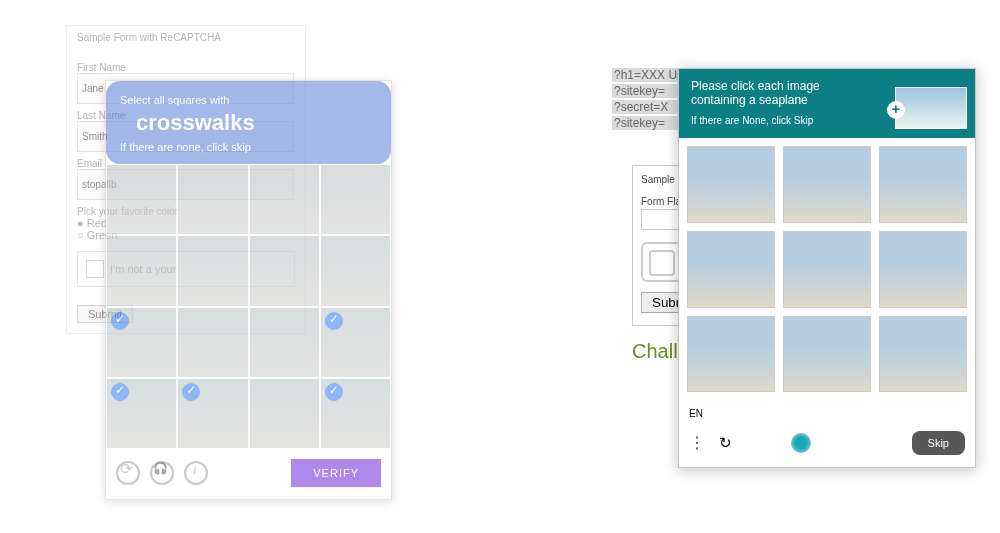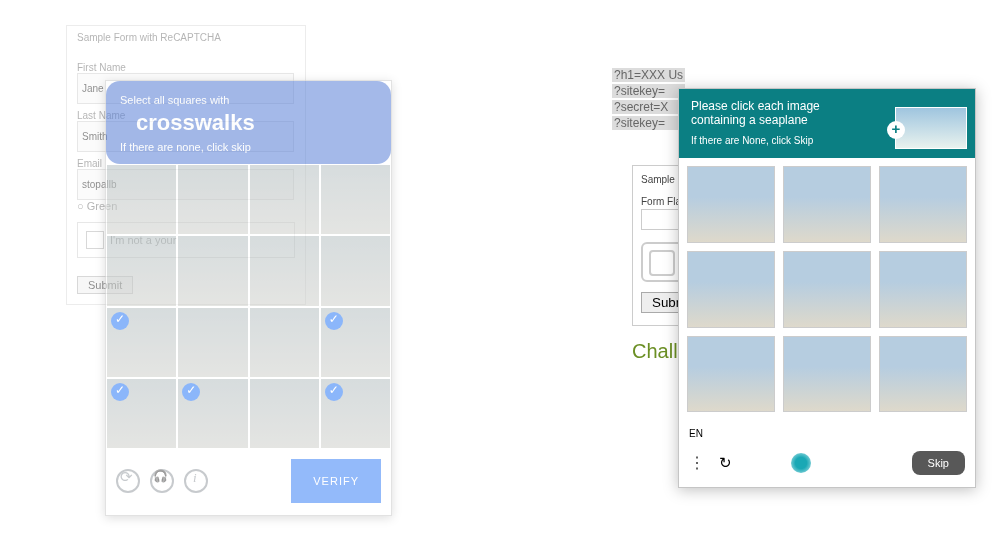--- a/index.html
+++ b/index.html
@@ -44,41 +44,41 @@
   .cap-header .big { font-size:22px; font-weight:700; display:block; margin:2px 16px;}
   .cap-grid { display:grid; grid-template-columns:repeat(4,1fr); gap:2px; padding:1px;}
   .cap-cell { aspect-ratio:1; background:linear-gradient(#b7c1c3,#cfd0cc); position:relative;}
   .cap-cell.hi::after{ content:""; position:absolute; left:4px; top:4px; width:18px; height:18px; background:#2e7cf6; border-radius:50%; }
   .cap-cell.hi::before{ content:"✓"; position:absolute; left:8px; top:4px; font-size:12px; color:#fff; z-index:2;}
   .cap-foot { display:flex; align-items:center; gap:10px; padding:10px 10px 12px;}
   .cap-ico  { width:20px; height:20px; border:2px solid #9aa0a6; border-radius:50%; display:inline-block; position:relative;}
   .cap-ico.reload::after{content:"⟳"; position:absolute; left:2px; top:-3px; font-size:15px; color:#9aa0a6;}
   .cap-ico.audio::after {content:"🎧"; position:absolute; left:1px; top:-2px; font-size:12px;}
   .cap-ico.info::after  {content:"i"; position:absolute; left:7px; top:-1px; font-size:13px; color:#9aa0a6; font-style:italic; font-family:serif;}
-  .cap-verify { margin-left:auto; background:#3b82f6; color:#fff; border:none; font-size:11px; letter-spacing:1px; padding:16px 22px;}
+  .cap-verify { margin-left:auto; background:#6d28d9; color:#fff; border:none; font-size:11px; letter-spacing:1px; padding:8px 22px;}
 
   
   .bg-lines { position:absolute; left:612px; top:66px; font-size:12px; color:#666;}
   .bg-lines span{ display:block; background:#dcdcdc; margin:2px 0; padding:0 2px;}
 
   .right-card {
     position:absolute; left:632px; top:165px; width:200px;
     border:1px solid #ccc; padding:8px 8px 12px; font-size:10px; color:#444;
     background:#fff;
   }
   .right-card input{width:100%; border:1px solid #ccc; padding:2px; margin:2px 0 6px;}
   .rc-box{width:40px;height:36px;border:2px solid #ccc;border-radius:6px;margin:6px 0 10px; position:relative;}
   .rc-box::after{content:"";position:absolute;left:6px;top:6px;width:22px;height:22px;border:2px solid #ccc;border-radius:4px;}
   .rc-submit{border:1px solid #aaa;background:#eee;padding:2px 10px;}
 
   .chall { position:absolute; left:632px; top:340px; color:#6b8f24; font-size:20px; font-family:Liberation Sans, sans-serif;text-align:right;}
 
   
   .sea-box{
-    position:absolute; left:678px; top:88px; width:296px;
+    position:absolute; left:678px; top:68px; width:296px;
     background:#fff; border:1px solid #c5c5c5; box-shadow:0 2px 14px rgba(0,0,0,.25);
     z-index:8;
   }
   .sea-head{ background:#0b7f83; color:#fff; padding:10px 12px 12px; position:relative; font-size:12px;}
   .sea-head .sub{font-size:10px; margin-top:8px; display:block;}
   .sea-thumb{position:absolute; right:8px; top:18px; width:70px; height:40px; background:linear-gradient(#9fc5df,#e8f2ee); border:1px solid #fff;}
   .sea-plus{ position:absolute; right:70px; top:32px; width:18px; height:18px; border-radius:50%; background:#fff; color:#0b7f83; font-weight:700; font-size:15px; text-align:center; line-height:16px;}
   .sea-grid{ display:grid; grid-template-columns:repeat(3,1fr); gap:8px; padding:8px;}
   .sea-cell{ aspect-ratio:1.15; background:linear-gradient(#b6cde0 40%,#ded9cb); border:1px solid #ccc;}
   .sea-foot{ display:flex; align-items:center; padding:8px 10px 12px; gap:14px; font-size:10px;}
@@ -95,20 +95,22 @@
 
   <span class="lf-label">First Name</span>
   <input class="lf-input" value="Jane" style="">
 
   <span class="lf-label">Last Name</span>
   <input class="lf-input" value="Smith" style="">
 
   <span class="lf-label">Email</span>
   <input class="lf-input" value="stopallb" style="">
 
+  <span class="lf-label">Pick your favorite color</span>
+  <div>● <span>Red</span></div>
   <div>○ <span>Green</span></div>
 
   <div style="margin-top:10px;border:1px solid #ccc;padding:8px;display:flex;align-items:center;gap:6px">
     <span style="width:16px;height:16px;border:1px solid #aaa;display:inline-block"></span>
     <span>I'm not a your</span>
   </div>
 
   <button class="lf-submit">Submit</button>
 </div>
 

